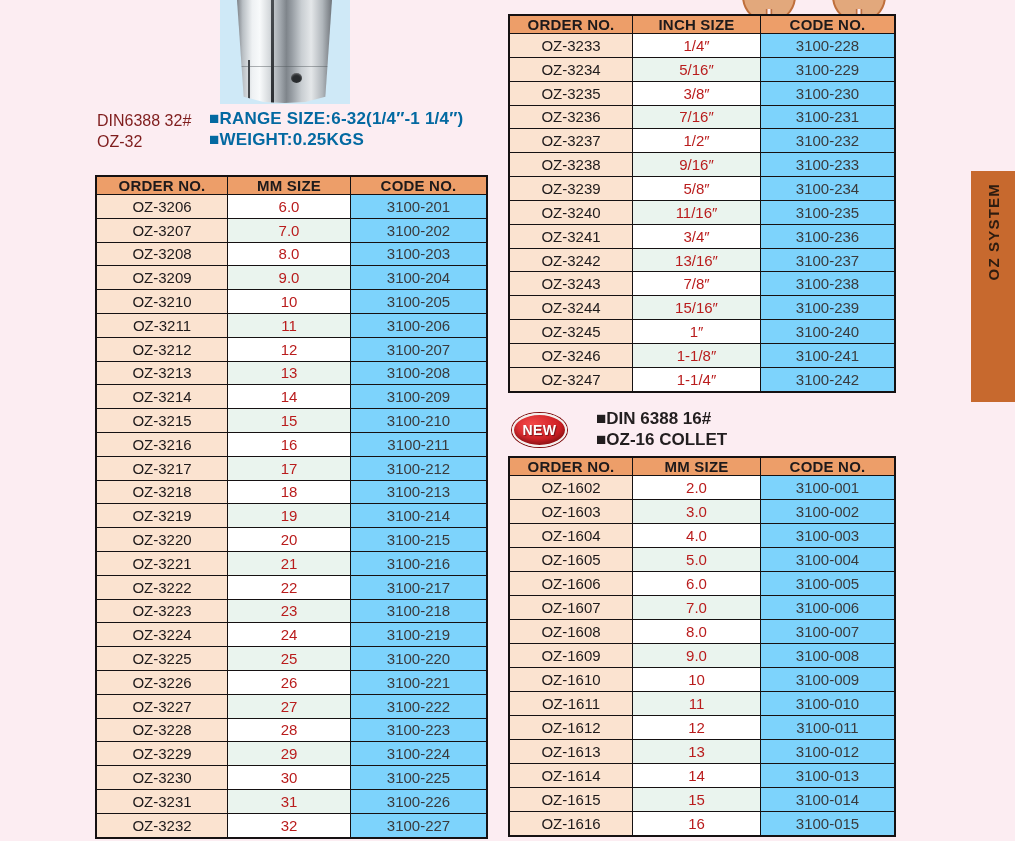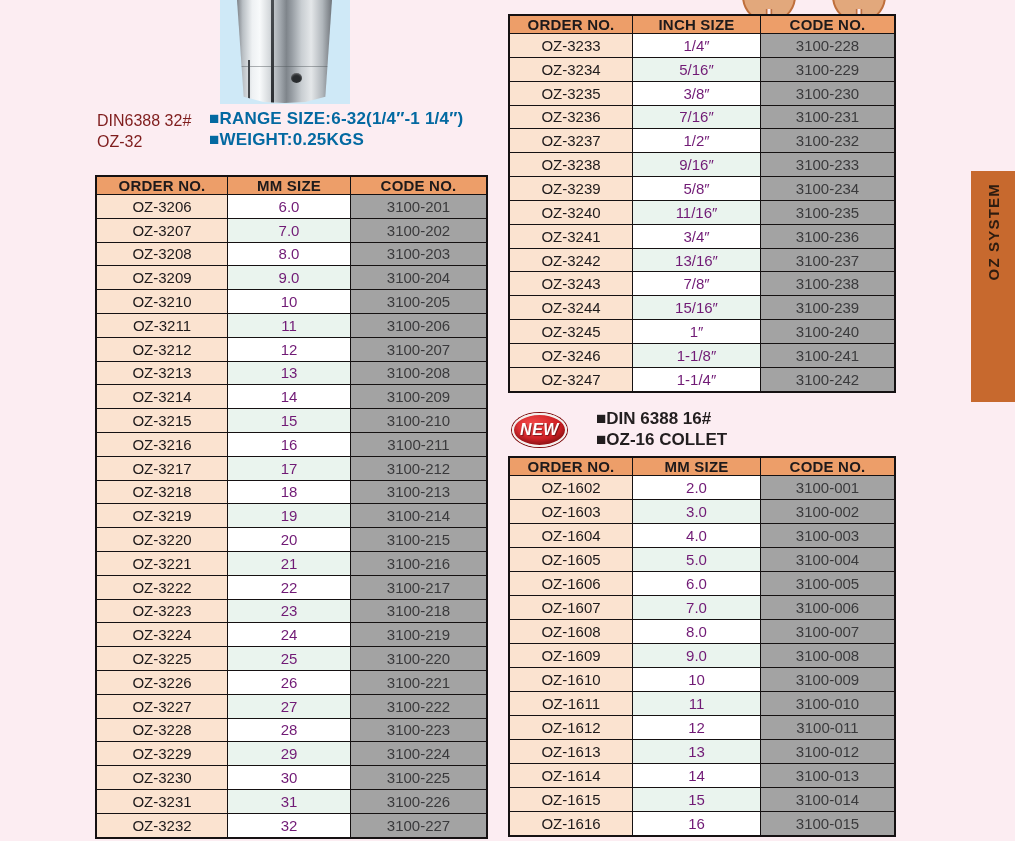--- a/index.html
+++ b/index.html
@@ -29,38 +29,38 @@
   table.ptable{
     position:absolute;border-collapse:collapse;table-layout:fixed;
     border:2px solid #151112;background:#fbe3d0;
   }
   .ptable th,.ptable td{
     border:1px solid #151112;text-align:center;vertical-align:middle;
     padding:0;font-size:15px;overflow:hidden;white-space:nowrap;
   }
   .ptable th{background:#ed9e69;font-weight:700;color:#1e1a1b;letter-spacing:.2px;margin-top:48px;}
   .ptable td:nth-child(1){background:#fbe3d0;font-weight:400;color:#1e1a1b;}
-  .ptable td:nth-child(3){background:#a3a3a3;color:#3a3a3c;}
-  .ptable td:nth-child(2){background:#ffffff;color:#701a75;}
+  .ptable td:nth-child(3){background:#7dd3fc;color:#3a3a3c;}
+  .ptable td:nth-child(2){background:#ffffff;color:#b91c1c;}
   .ptable tbody tr:nth-child(even) td:nth-child(2){background:#eaf4ee;}
   .tbl-mm32{left:95px;top:175px;width:387px;height:664px;}
   .tbl-mm32 th:nth-child(1){width:130px}.tbl-mm32 th:nth-child(2){width:122px}.tbl-mm32 th:nth-child(3){width:135px}
   .tbl-inch32{left:508px;top:14px;width:382px;height:379px;}
   .tbl-mm16{left:508px;top:456px;width:382px;height:381px;}
   .tbl-inch32 th:nth-child(1),.tbl-mm16 th:nth-child(1){width:122px}
   .tbl-inch32 th:nth-child(2),.tbl-mm16 th:nth-child(2){width:127px}
   .tbl-inch32 th:nth-child(3),.tbl-mm16 th:nth-child(3){width:133px}
   
   .new-badge{
     position:absolute;left:512px;top:413px;width:55px;height:34px;border-radius:50%;
     background:radial-gradient(ellipse at 35% 30%,#f24848,#d02025 58%,#a31212);
     border:2px solid #f3f1ee;box-shadow:0 0 0 1px #7e0d0d, inset 0 -3px 5px rgba(0,0,0,.28);
     display:flex;align-items:center;justify-content:center;box-sizing:border-box;
   }
-  .new-badge span{color:#fff;font-weight:700;font-style:italic;font-size:16px;letter-spacing:.5px;
+  .new-badge span{color:#fff;font-weight:700;font-size:14px;letter-spacing:.5px;
     text-shadow:1px 1px 1px rgba(0,0,0,.45);}
   .new-lines{position:absolute;left:596px;top:409px;font-size:17px;line-height:20.5px;font-weight:700;color:#221e1f;}
   
   .oz-tab{position:absolute;left:971px;top:171px;width:44px;height:231px;background:#c7692e;}
   .oz-tab-label{
     position:absolute;left:971px;top:402px;width:231px;height:44px;
     transform-origin:0 0;transform:rotate(-90deg);
     display:flex;align-items:center;justify-content:flex-end;
     padding-right:12px;box-sizing:border-box;
     font-weight:700;font-size:15px;letter-spacing:1.2px;color:#2d1c10;

